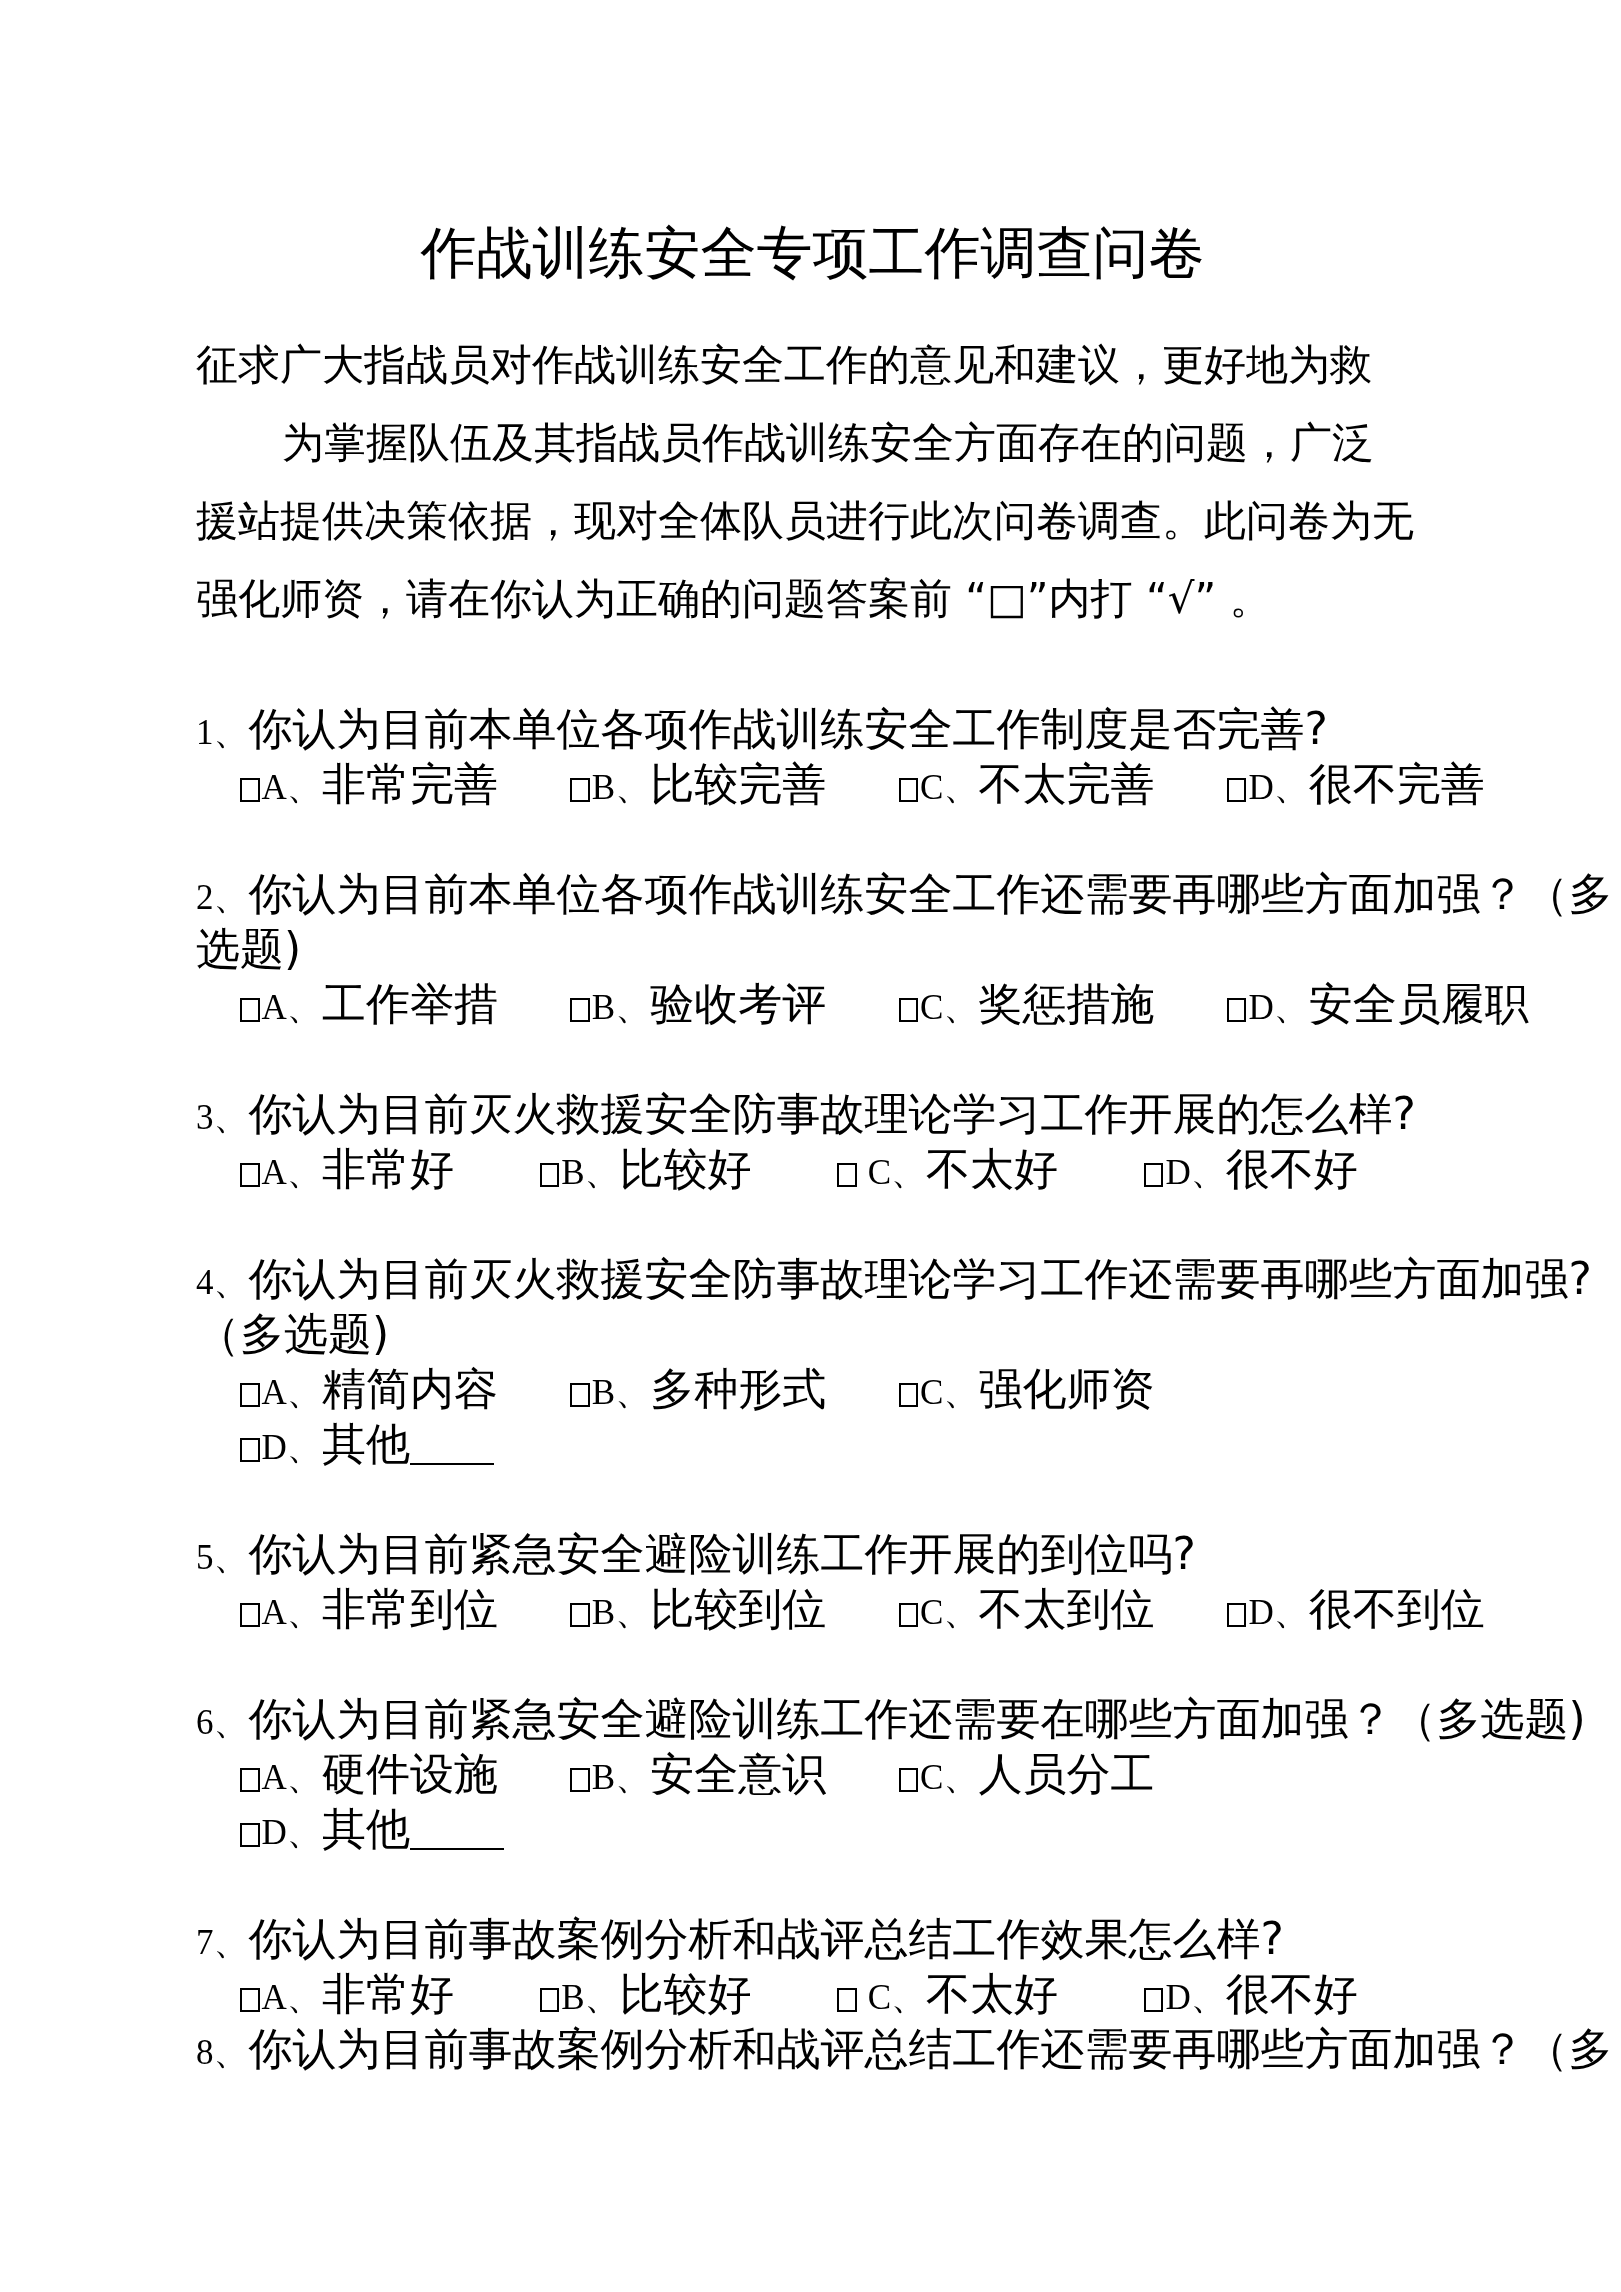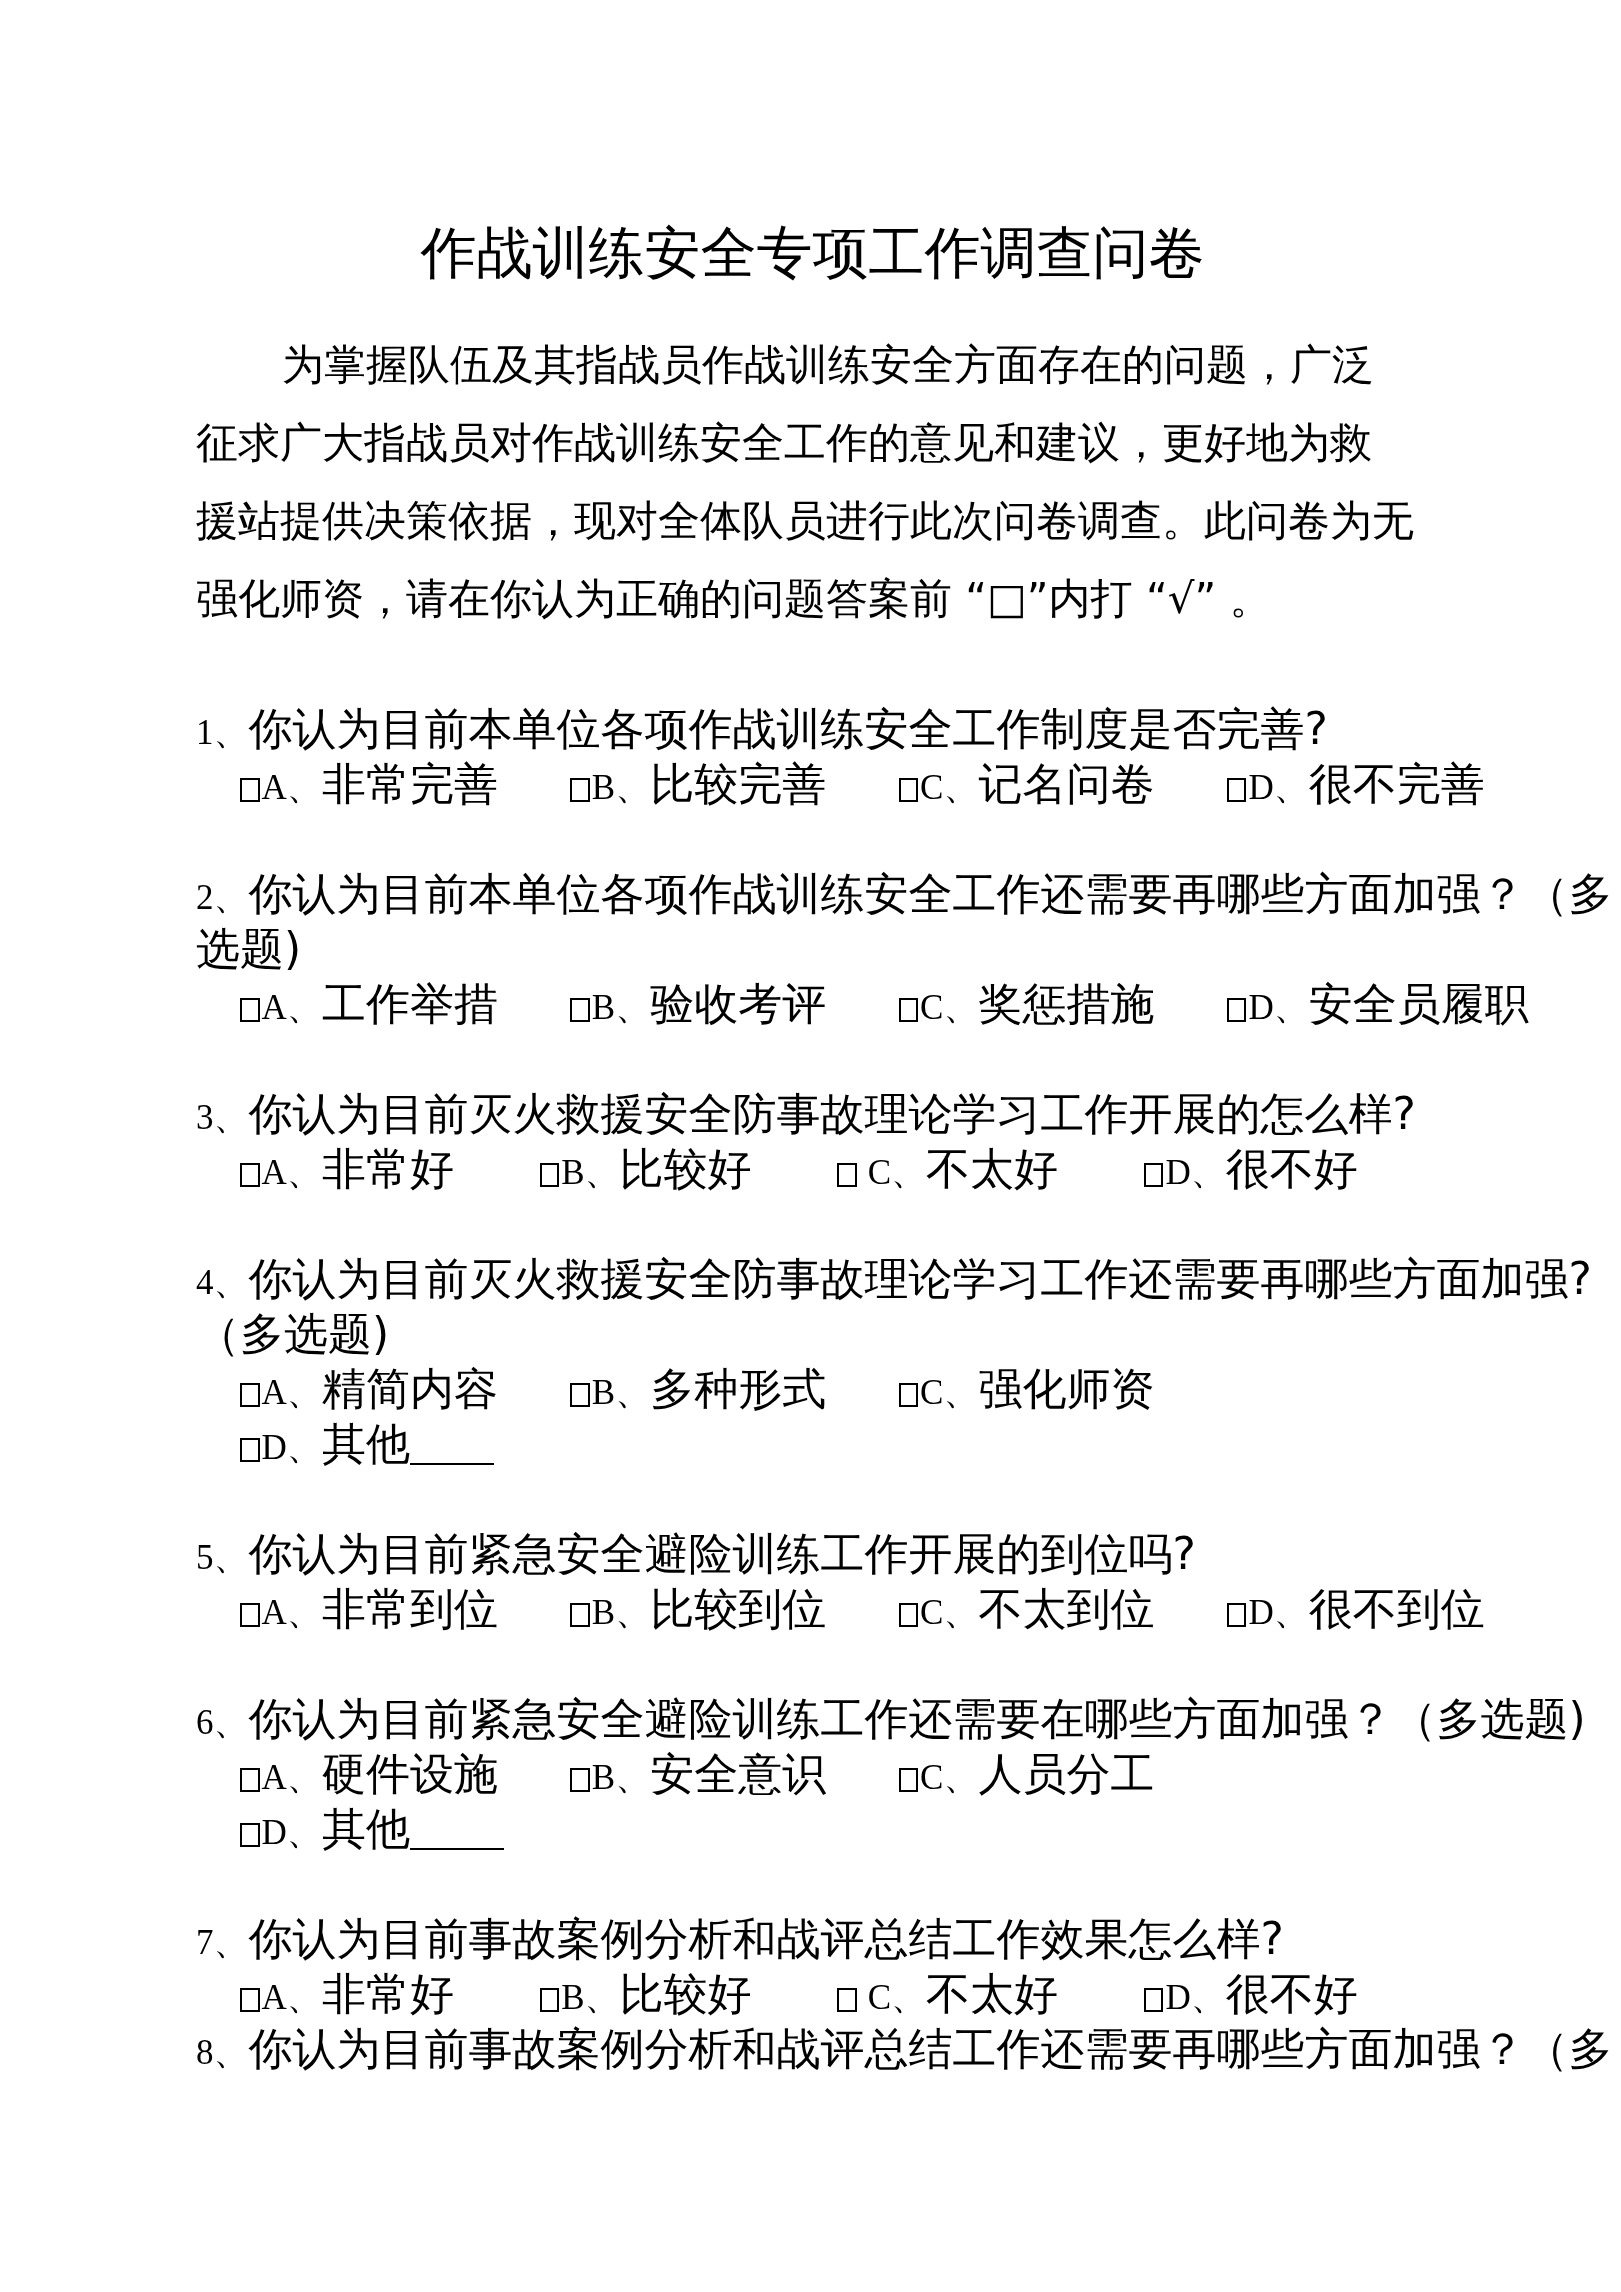--- a/index.html
+++ b/index.html
@@ -99,34 +99,34 @@
     }
   </style>
 </head>
 <body>
 
 <div class="page">
 
   <div class="title">作战训练安全专项工作调查问卷</div>
 
   <div class="intro">
+    <span class="intro-line">征求广大指战员对作战训练安全工作的意见和建议，更好地为救</span>
     <span class="intro-line first">为掌握队伍及其指战员作战训练安全方面存在的问题，广泛</span>
-    <span class="intro-line">征求广大指战员对作战训练安全工作的意见和建议，更好地为救</span>
     <span class="intro-line">援站提供决策依据，现对全体队员进行此次问卷调查。此问卷为无</span>
     <span class="intro-line">强化师资，请在你认为正确的问题答案前 “□”内打 “√” 。</span>
   </div>
 
   <div class="questions">
 
     <div class="q-block">
       <span class="line"><span>1、</span><span class="cjk">你认为目前本单位各项作战训练安全工作制度是否完善?</span></span>
       <span class="line">
         <span class="opt"><span class="checkbox"></span><span>A、</span><span class="cjk">非常完善</span></span>
         <span class="opt"><span class="checkbox"></span><span>B、</span><span class="cjk">比较完善</span></span>
-        <span class="opt"><span class="checkbox"></span><span>C、</span><span class="cjk">记名问卷</span></span>
+        <span class="opt"><span class="checkbox"></span><span>C、</span><span class="cjk">不太完善</span></span>
         <span class="opt"><span class="checkbox"></span><span>D、</span><span class="cjk">很不完善</span></span>
       </span>
     </div>
 
     <div class="q-block">
       <span class="line"><span>2、</span><span class="cjk">你认为目前本单位各项作战训练安全工作还需要再哪些方面加强？（多</span></span>
       <span class="line"><span class="cjk">选题)</span></span>
       <span class="line">
         <span class="opt"><span class="checkbox"></span><span>A、</span><span class="cjk">工作举措</span></span>
         <span class="opt"><span class="checkbox"></span><span>B、</span><span class="cjk">验收考评</span></span>

